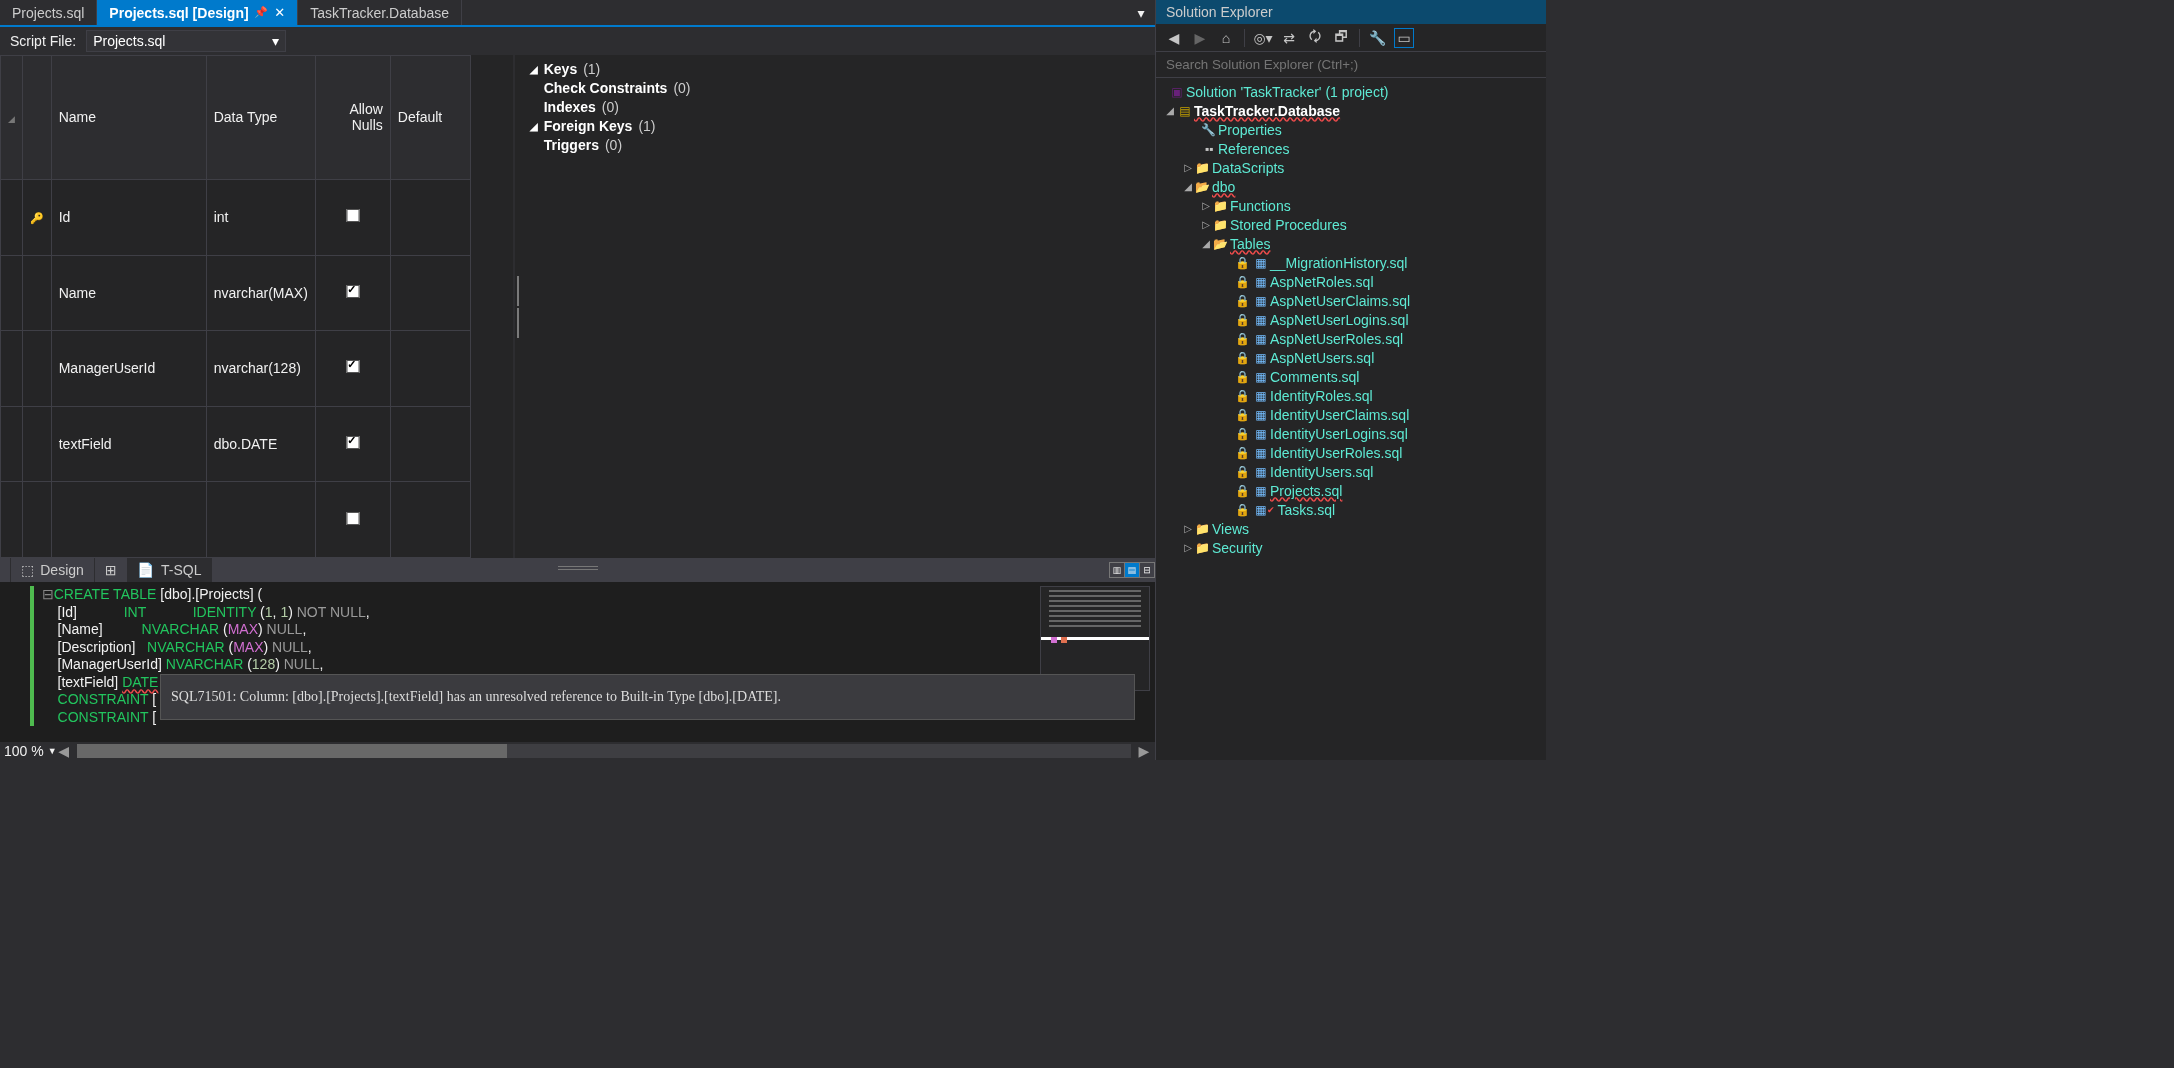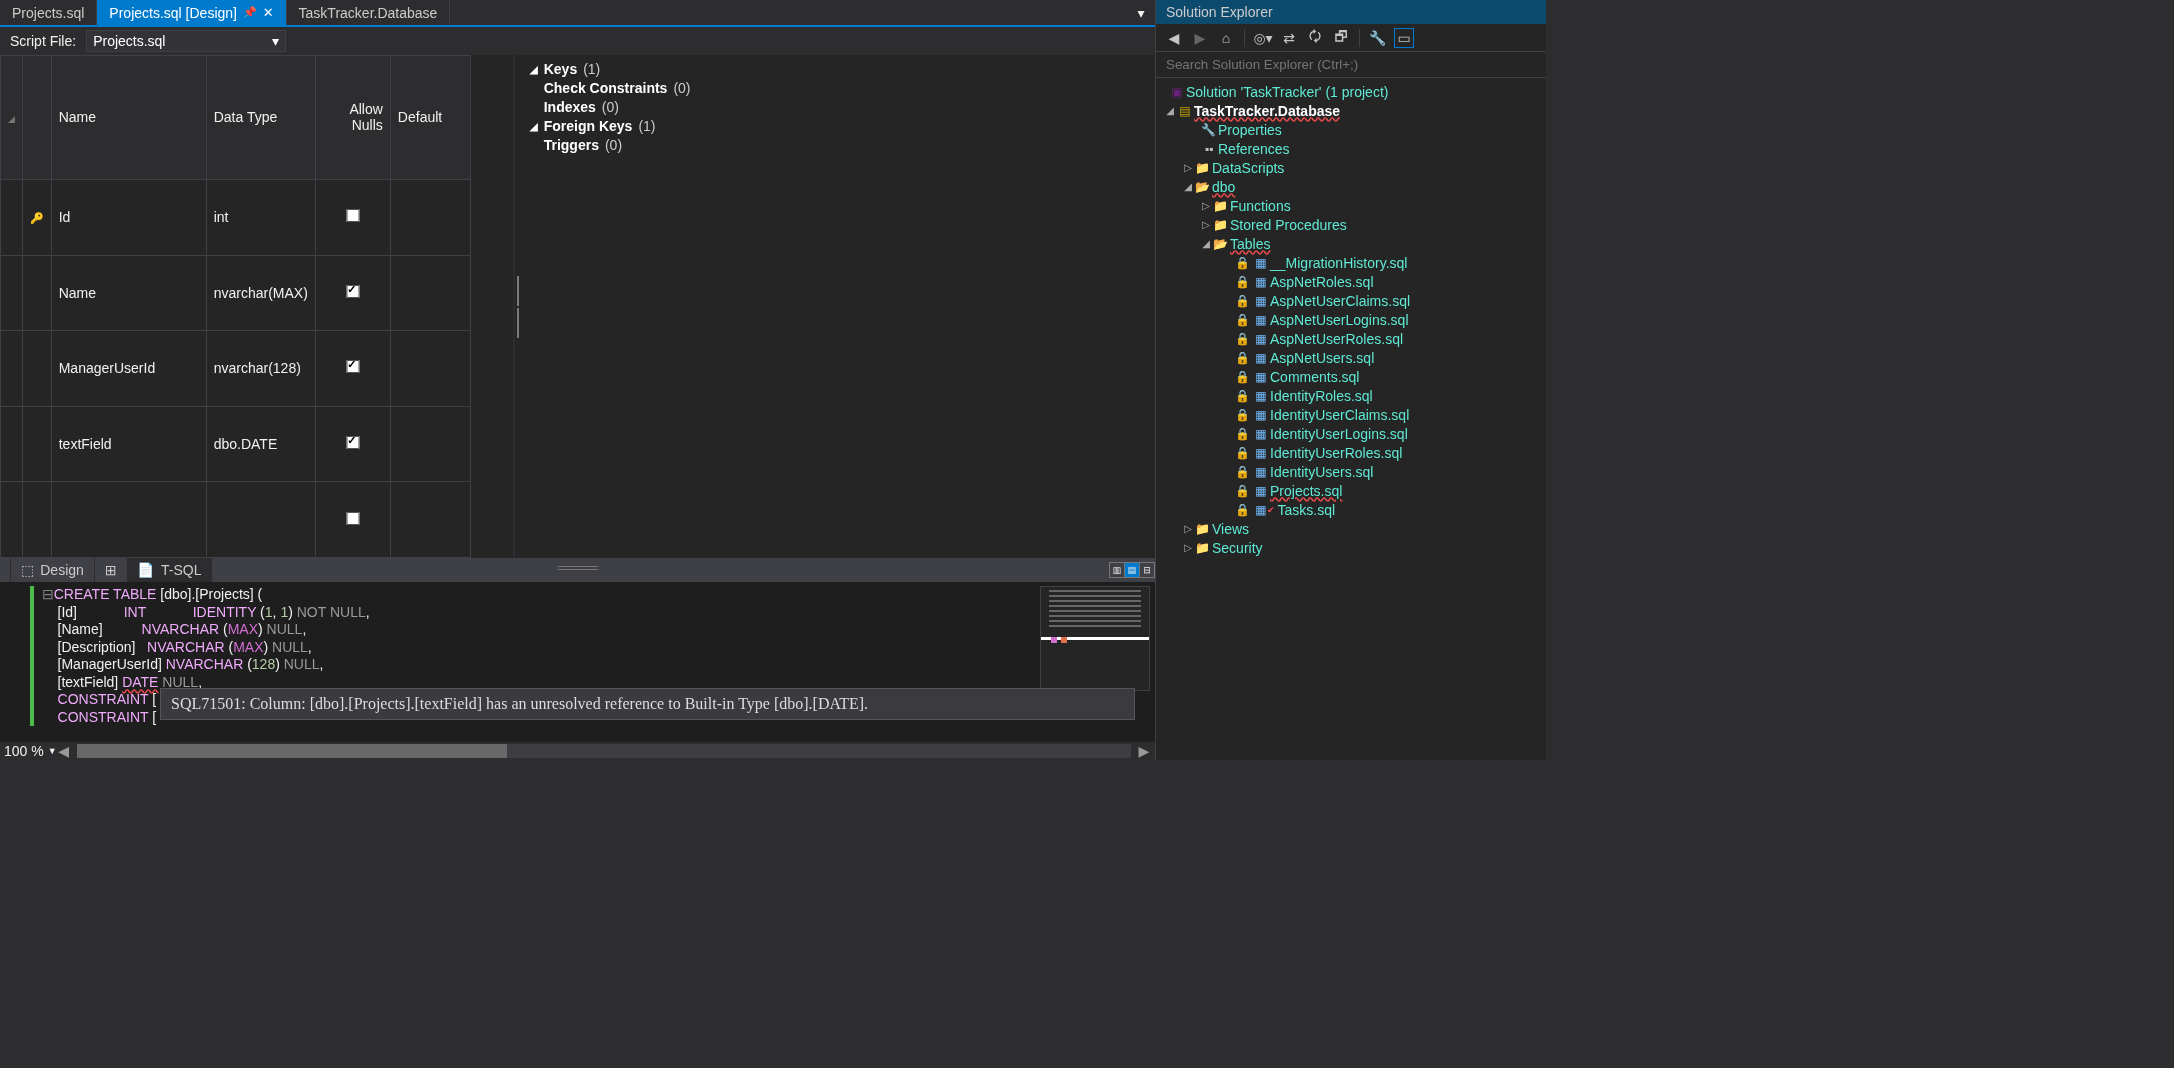--- a/index.html
+++ b/index.html
@@ -56,28 +56,28 @@
 .split-handle{position:absolute;left:50%;top:8px;width:40px;height:4px;border-top:1px solid #777;border-bottom:1px solid #777;transform:translateX(-50%);cursor:ns-resize}
 .sub-tab-strip .rbox{margin-left:auto;display:flex;align-items:center;}
 .rbox span{width:16px;height:16px;border:1px solid #777;display:flex;align-items:center;justify-content:center;font-size:9px;cursor:pointer;margin-left:-1px;}
 .rbox span.sel{background:#007acc}
 
 
 .code-pane { height: 160px; background:#1e1e1e; position:relative; font-family:Consolas,monospace; font-size:14px; display:flex;}
 .gutter{width:38px;background:#1e1e1e;border-right:0px;padding-top:4px;}
 .gutter .bar{width:4px;height:140px;background:#4fbb4f;margin-left:30px;margin-top:0px}
 .code{padding:4px 4px; white-space:pre; line-height:17.5px;}
-.kw{color:#f0abfc}.num{color:#b5cea8}.param{color:#d16fd1}.nul{color:#9a9a9a}
+.kw{color:#22c55e}.num{color:#b5cea8}.param{color:#d16fd1}.nul{color:#9a9a9a}
 .squig{text-decoration: underline wavy #f14c4c; text-underline-offset:2px;}
 .minimap{width:110px; background:#252526;margin-left:auto;margin-top:4px;margin-right:5px;height:105px;border:1px solid #3f3f46;position:relative;overflow:hidden;}
 .minimap .ln{height:2px;background:#666;margin:3px 8px;}
 .minimap .hl{position:absolute;left:0;right:0;top:50px;height:3px;background:#fff;}
 .minimap .m1{position:absolute;top:50px;left:10px;width:6px;height:6px;background:#d16fd1}
 .minimap .m2{position:absolute;top:50px;left:20px;width:6px;height:6px;background:#e07050}
-.toolerr{position:absolute;left:160px;right:20px;bottom:22px;background:#3b3b3f;border:1px solid #555;padding:6px 10px;color:#ddd;font-family:"Segoe UI";font-size:16px}
+.toolerr{position:absolute;left:160px;right:20px;bottom:22px;background:#3b3b3f;border:1px solid #555;padding:14px 10px;color:#ddd;font-family:"Segoe UI";font-size:14px}
 
 
 .status-bot{height:18px;display:flex;align-items:center;background:#2d2d30;padding:0 4px;}
 .status-bot .zoom{display:flex;align-items:center;gap:4px;}
 .status-bot .hscroll{flex:1;height:14px;background:#3e3e42;margin:0 6px;position:relative}
 .status-bot .hscroll .thumb{position:absolute;left:0;width:430px;height:100%;background:#686868}
 .status-bot .arrow{width:14px;height:14px;color:#999;display:flex;align-items:center;justify-content:center}
 
 
 .se-title{height:24px;background:#0c4a6e;padding:4px 10px;color:#ccc;display:flex;align-items:center;}
@@ -101,21 +101,21 @@
 </head>
 <body>
 
 <div class="main-area">
 
   <div class="tab-strip">
     <div class="tab">
         <span>Projects.sql</span>
       </div>
     <div class="tab active">
-      <span style="font-weight:400">Projects.sql [Design]</span>
+      <span style="font-weight:700">Projects.sql [Design]</span>
       <span class="pin">📌</span>
       <span class="close">✕</span>
     </div>
     <div class="tab">
         <span>TaskTracker.Database</span>
       </div>
     <div class="tab-overflow">▾</div>
   </div>
 
   <div class="script-bar">

